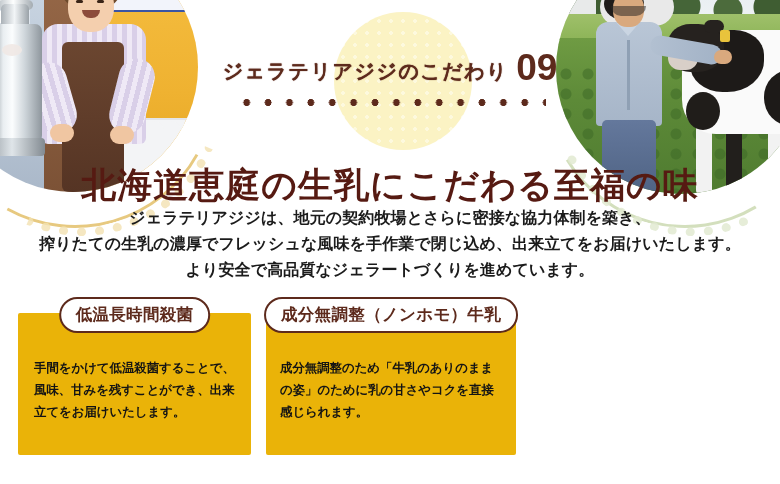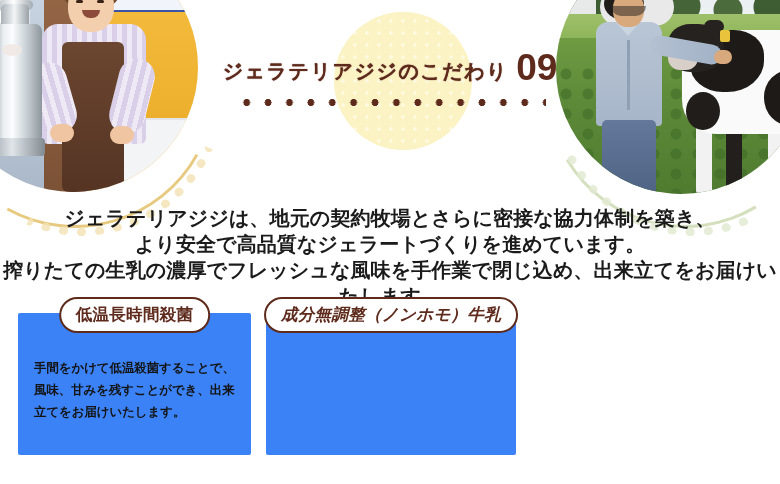--- a/index.html
+++ b/index.html
@@ -156,29 +156,29 @@
   
   .headline{
     position:absolute;left:0;right:0;top:143px;text-align:center;
     font-family:"Liberation Serif","DejaVu Serif",serif;font-weight:700;
     font-size:35px;letter-spacing:1px;color:#561a12;line-height:1.15;
   }
 
   
   .lead-copy{
     position:absolute;left:0;right:0;top:205px;text-align:center;
-    color:#1b1b1b;font-size:20px;line-height:26px;font-weight:700;letter-spacing:.1px;
+    color:#1b1b1b;font-size:16px;line-height:26px;font-weight:700;letter-spacing:.1px;
   }
   .lead-copy p{margin:0;}
 
   
   .cards{position:absolute;left:0;top:313px;width:780px;height:142px;}
-  .card{position:absolute;top:0;height:142px;background:#3b82f6;border-radius:2px;}
+  .card{position:absolute;top:0;height:142px;background:#eab308;border-radius:2px;}
   .card.c1{left:18px;width:233px;}
-  .card.c2{left:266px;width:250px;font-style:italic;}
+  .card.c2{left:266px;width:250px;}
   .card.c3{left:546px;width:219px;}
   .pill{
     position:absolute;top:-16px;left:50%;transform:translateX(-50%);
     border:2.2px solid #5d2a1c;border-radius:999px;background:#ffffff;
     color:#5d2a1c;font-weight:700;font-size:16.5px;line-height:1;
     padding:7px 15px 8px;white-space:nowrap;letter-spacing:.3px;
   }
   .card .body{
     position:absolute;left:0;right:0;top:44px;padding:0 16px;
     color:#141414;font-size:12.4px;line-height:22px;font-weight:700;letter-spacing:0px;
@@ -280,34 +280,36 @@
     </div>
   </div>
 
   <div class="eyebrow">
     <span class="lead">ジェラテリアジジのこだわり</span>
     <span class="num">09</span>
   </div>
 
   <div class="dots"></div>
 
+  <h1 class="headline">北海道恵庭の生乳にこだわる至福の味</h1>
 
   <div class="lead-copy">
     <p>ジェラテリアジジは、地元の契約牧場とさらに密接な協力体制を築き、</p>
+    <p>搾りたての生乳の濃厚でフレッシュな風味を手作業で閉じ込め、出来立てをお届けいたします。</p>
     <p>より安全で高品質なジェラートづくりを進めています。</p>
-    <p>搾りたての生乳の濃厚でフレッシュな風味を手作業で閉じ込め、出来立てをお届けいたします。</p>
   </div>
 
   <div class="cards">
 
     <div class="card c1">
       <div class="pill">低温長時間殺菌</div>
       <div class="body">手間をかけて低温殺菌することで、風味、甘みを残すことができ、出来立てをお届けいたします。</div>
     </div>
 
     <div class="card c2">
       <div class="pill">成分無調整（ノンホモ）牛乳</div>
+      <div class="body">成分無調整のため「牛乳のありのままの姿」のために乳の甘さやコクを直接感じられます。</div>
     </div>
 
 
   </div>
 
 </div>
 
 </body></html>

